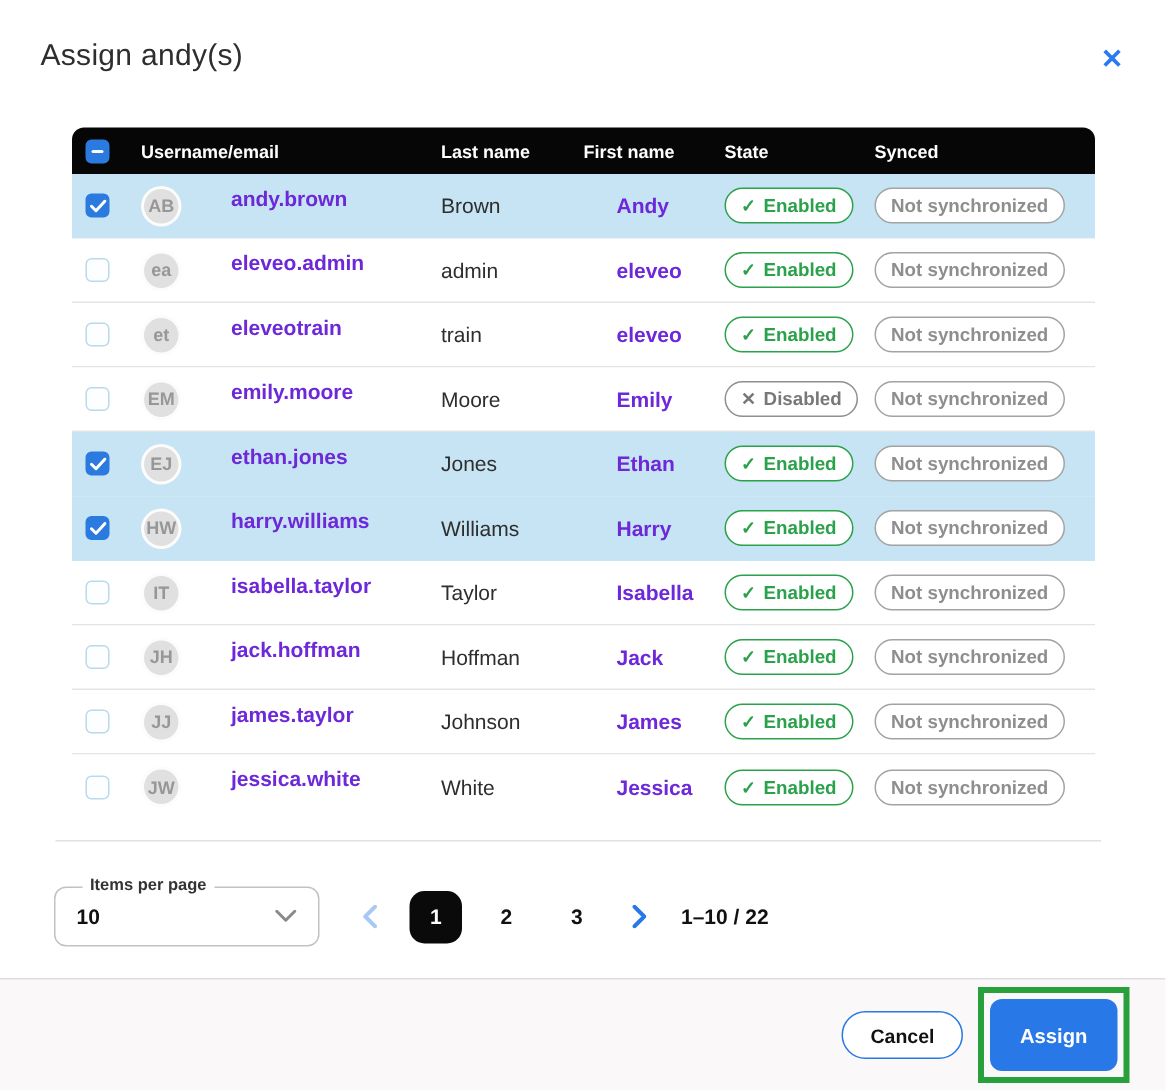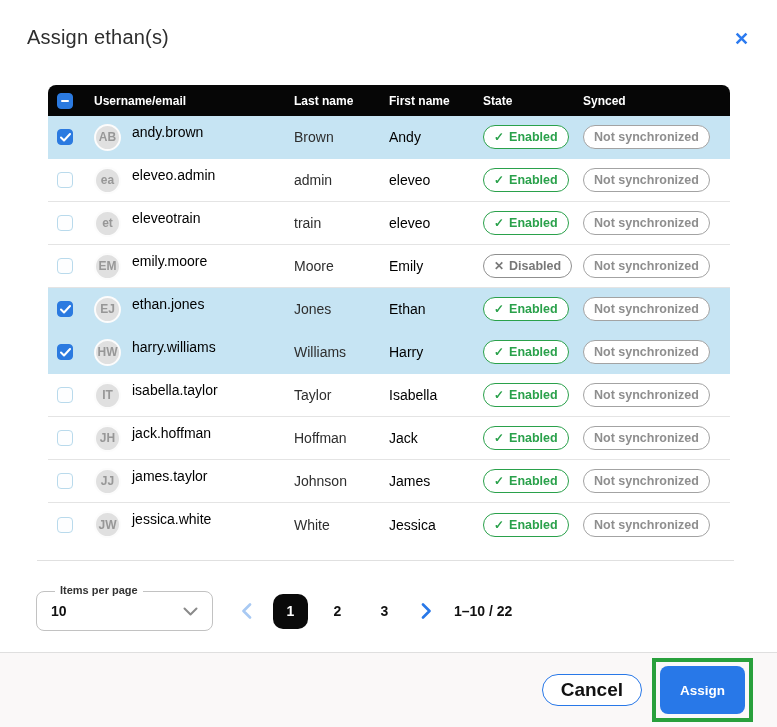--- a/index.html
+++ b/index.html
@@ -41,21 +41,21 @@
   .checkbox.checked svg { display:block; }
   .checkbox.indeterminate { background:#2b7ae0; border-color:#2b7ae0; }
   .checkbox.indeterminate::after { content:""; width:8px; height:2px; background:#fff; border-radius:1px; }
   .user-cell { display:flex; gap:11px; }
   .avatar {
     width:27px; height:27px; border-radius:50%; background:#e0e0e0;
     border:2px solid rgba(255,255,255,.9);
     display:inline-flex; align-items:center; justify-content:center;
     font-size:12px; font-weight:700; color:#979797; flex:0 0 27px;
   }
-  .username, .first { font-weight:400; color:#000000; }
+  .username, .first { font-weight:700; color:#6d28d9;margin-left:22px; }
   .last { color:#2e2e2e; }
 
   
   .pill {
     display:inline-flex; align-items:center; gap:5px; height:24px;
     padding:0 10px; border-radius:13px; background:#fff;
     font-size:12.5px; font-weight:700; white-space:nowrap;
   }
   .pill.state.enabled { border:1px solid #2aa14b; color:#2aa14b; }
   .pill.state.disabled { border:1px solid #8f8f8f; color:#787878; }
@@ -82,32 +82,32 @@
   .pager .gap-s { width:12px; } .pager .gap-m { width:14px; }
   .range-text { margin-left:16px; font-size:14px; font-weight:700; color:#111; }
 
   
   .footer { position:absolute; left:0; bottom:0; width:777px; height:75px;
     background:#faf8f8; border-top:1px solid #dfdfdf;
     display:flex; align-items:center; justify-content:flex-end;
     padding-right:24px; gap:10px; }
   .btn-cancel { height:32px; padding:4px 18px; border-radius:16px;
     border:1px solid #2878e8; background:#fff; color:#111;
-    font-size:19px; font-weight:700; cursor:pointer;
+    font-size:13px; font-weight:700; cursor:pointer;
     font-family:"Liberation Sans", sans-serif; }
   .assign-highlight { border:4px solid #28a03c; padding:4px; background:transparent; }
   .btn-assign { height:48px; padding:0 20px; border-radius:8px; border:none;
     background:#2878e8; color:#fff; font-size:13.5px; font-weight:700; cursor:pointer;
     font-family:"Liberation Sans", sans-serif; }
 </style>
 </head>
 <body>
 
 <div class="dlg-header">
-  <div class="dlg-title">Assign ethan(s)</div>
+  <div class="dlg-title">Assign andy(s)</div>
   <button class="close-btn">✕</button>
 </div>
 
 <div class="table">
   <div class="thead">
     <div class="cb-cell">
       <span class="checkbox indeterminate">
         
       </span>
     </div>

